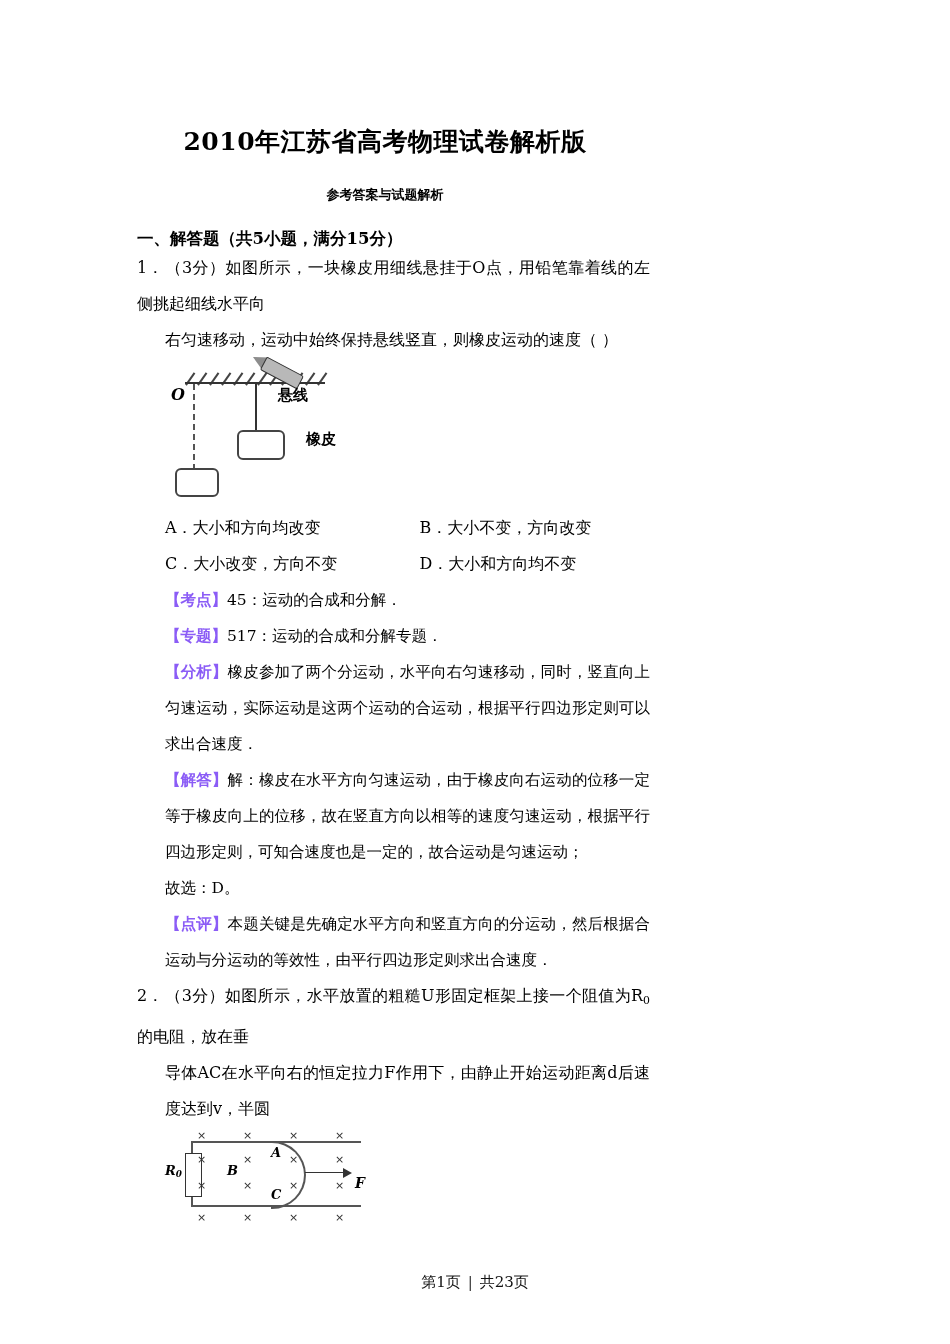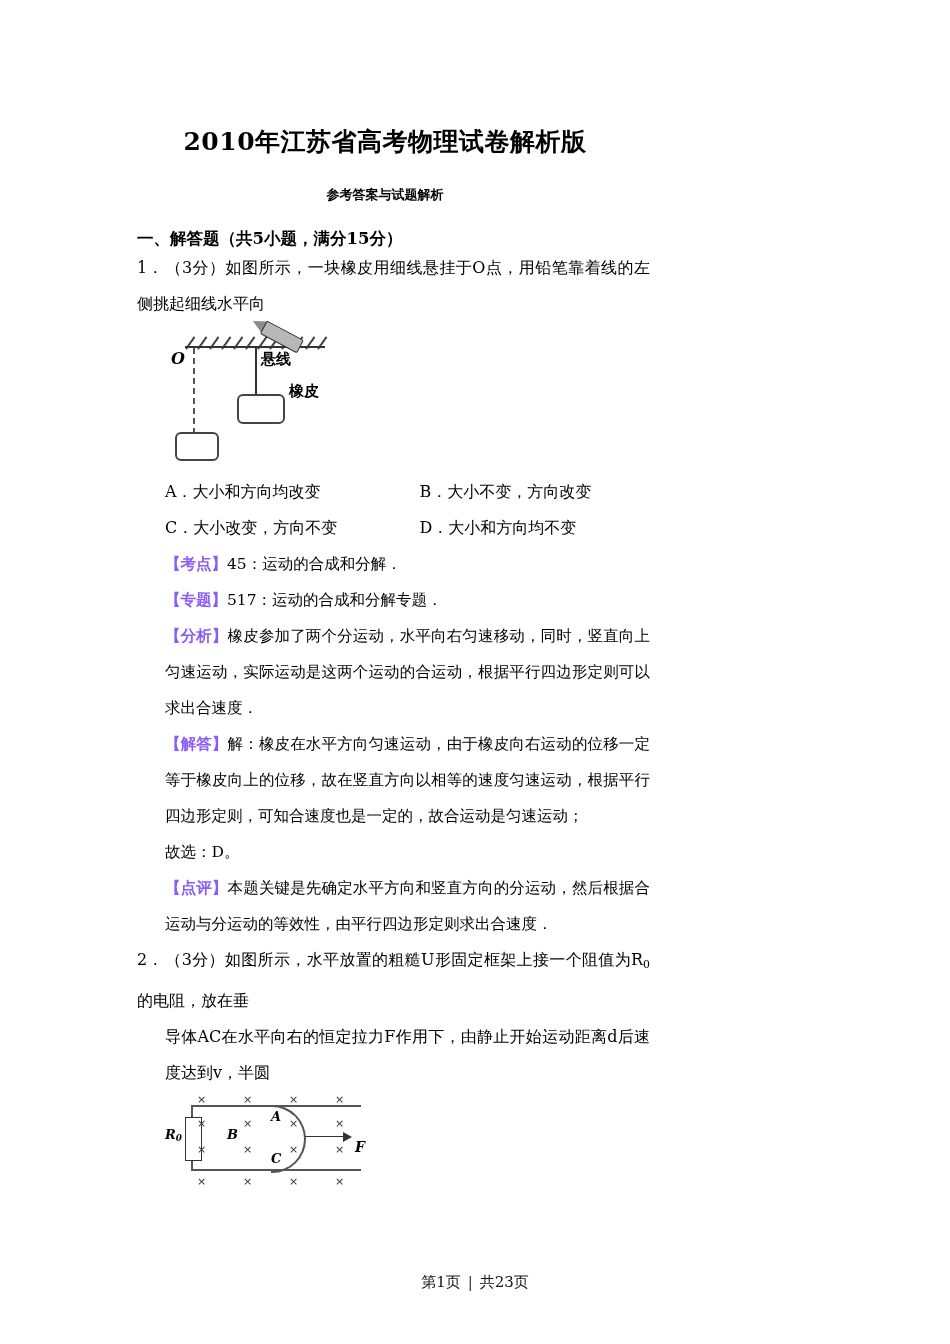--- a/index.html
+++ b/index.html
@@ -164,23 +164,24 @@
   .fig1 .box-dash {
     left: 10px;
     top: 110px;
     width: 40px;
     height: 25px;
   }
   .fig1 .lbl {
     position: absolute;
     font-size: 15px;
     font-weight: bold;
+    margin-left: 17px;
   }
   .fig1 .lbl-xuanxian { left: 96px; top: 28px; }
-  .fig1 .lbl-xiangpi  { left: 124px; top: 60px; }
+  .fig1 .lbl-xiangpi  { left: 124px; top: 72px; }
   .fig1 .pencil {
     position: absolute;
     left: 88px;
     top: -8px;
     width: 52px;
     height: 14px;
     transform: rotate(28deg);
     transform-origin: left center;
   }
   .fig1 .pencil .body {
@@ -308,20 +309,21 @@
 <div class="page">
 
   <div class="doc-title">2010年江苏省高考物理试卷解析版</div>
   <div class="doc-subtitle">参考答案与试题解析</div>
   <div class="section-heading">一、解答题（共5小题，满分15分）</div>
 
   <div class="q-block">
     <div class="q-line q-first">
       <span class="q-num">1．</span><span>（3分）如图所示，一块橡皮用细线悬挂于O点，用铅笔靠着线的左侧挑起细线水平向</span>
     </div>
+    <div class="q-line q-cont">右匀速移动，运动中始终保持悬线竖直，则橡皮运动的速度（      ）</div>
   </div>
 
   <div class="fig1">
     <div class="hatch">
       <i style="left:0px;"></i>
         <i style="left:12px;"></i>
         <i style="left:24px;"></i>
         <i style="left:36px;"></i>
       <i style="left:48px;"></i>
         <i style="left:60px;"></i>

